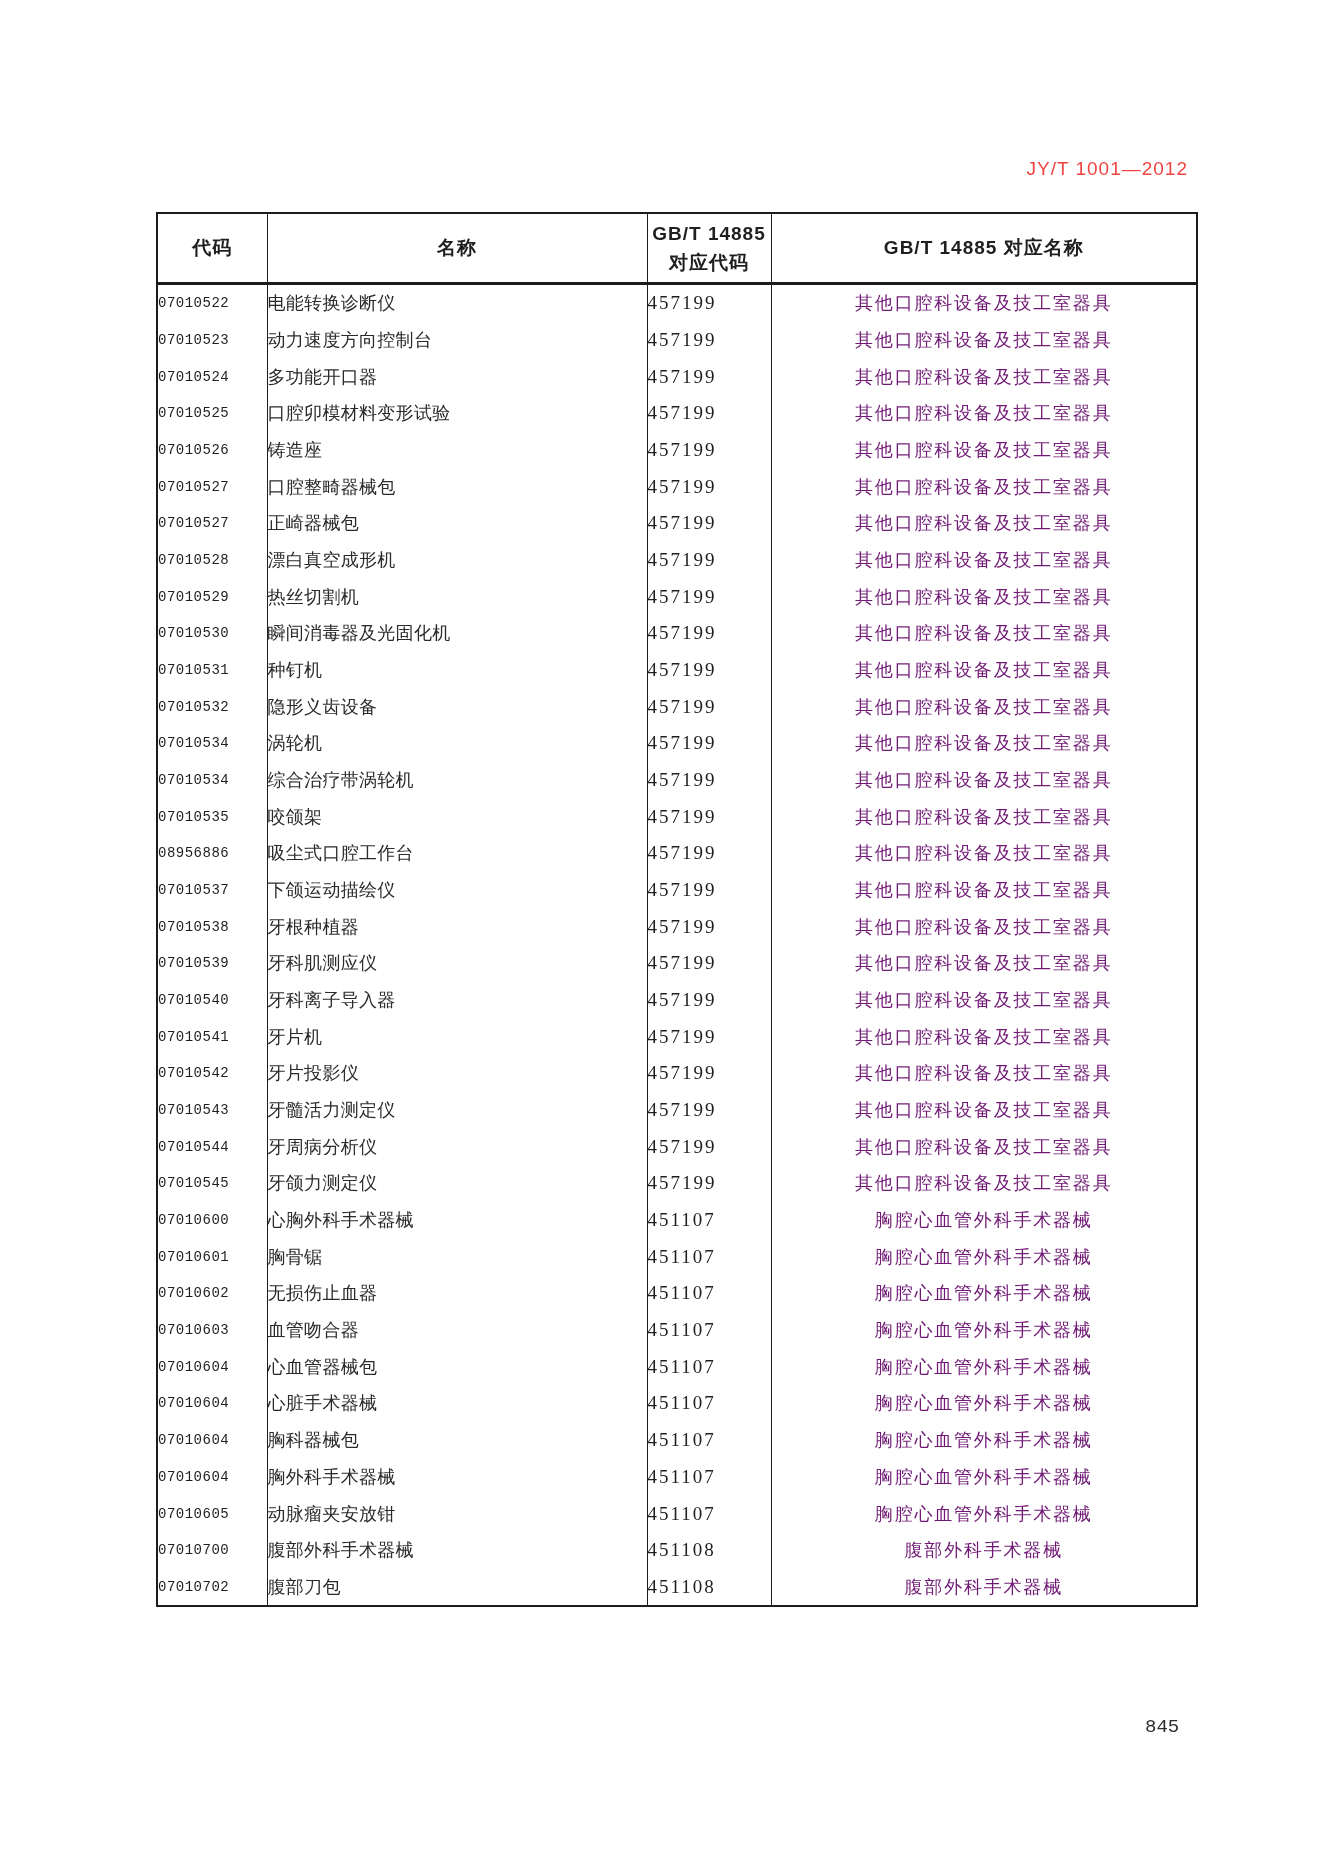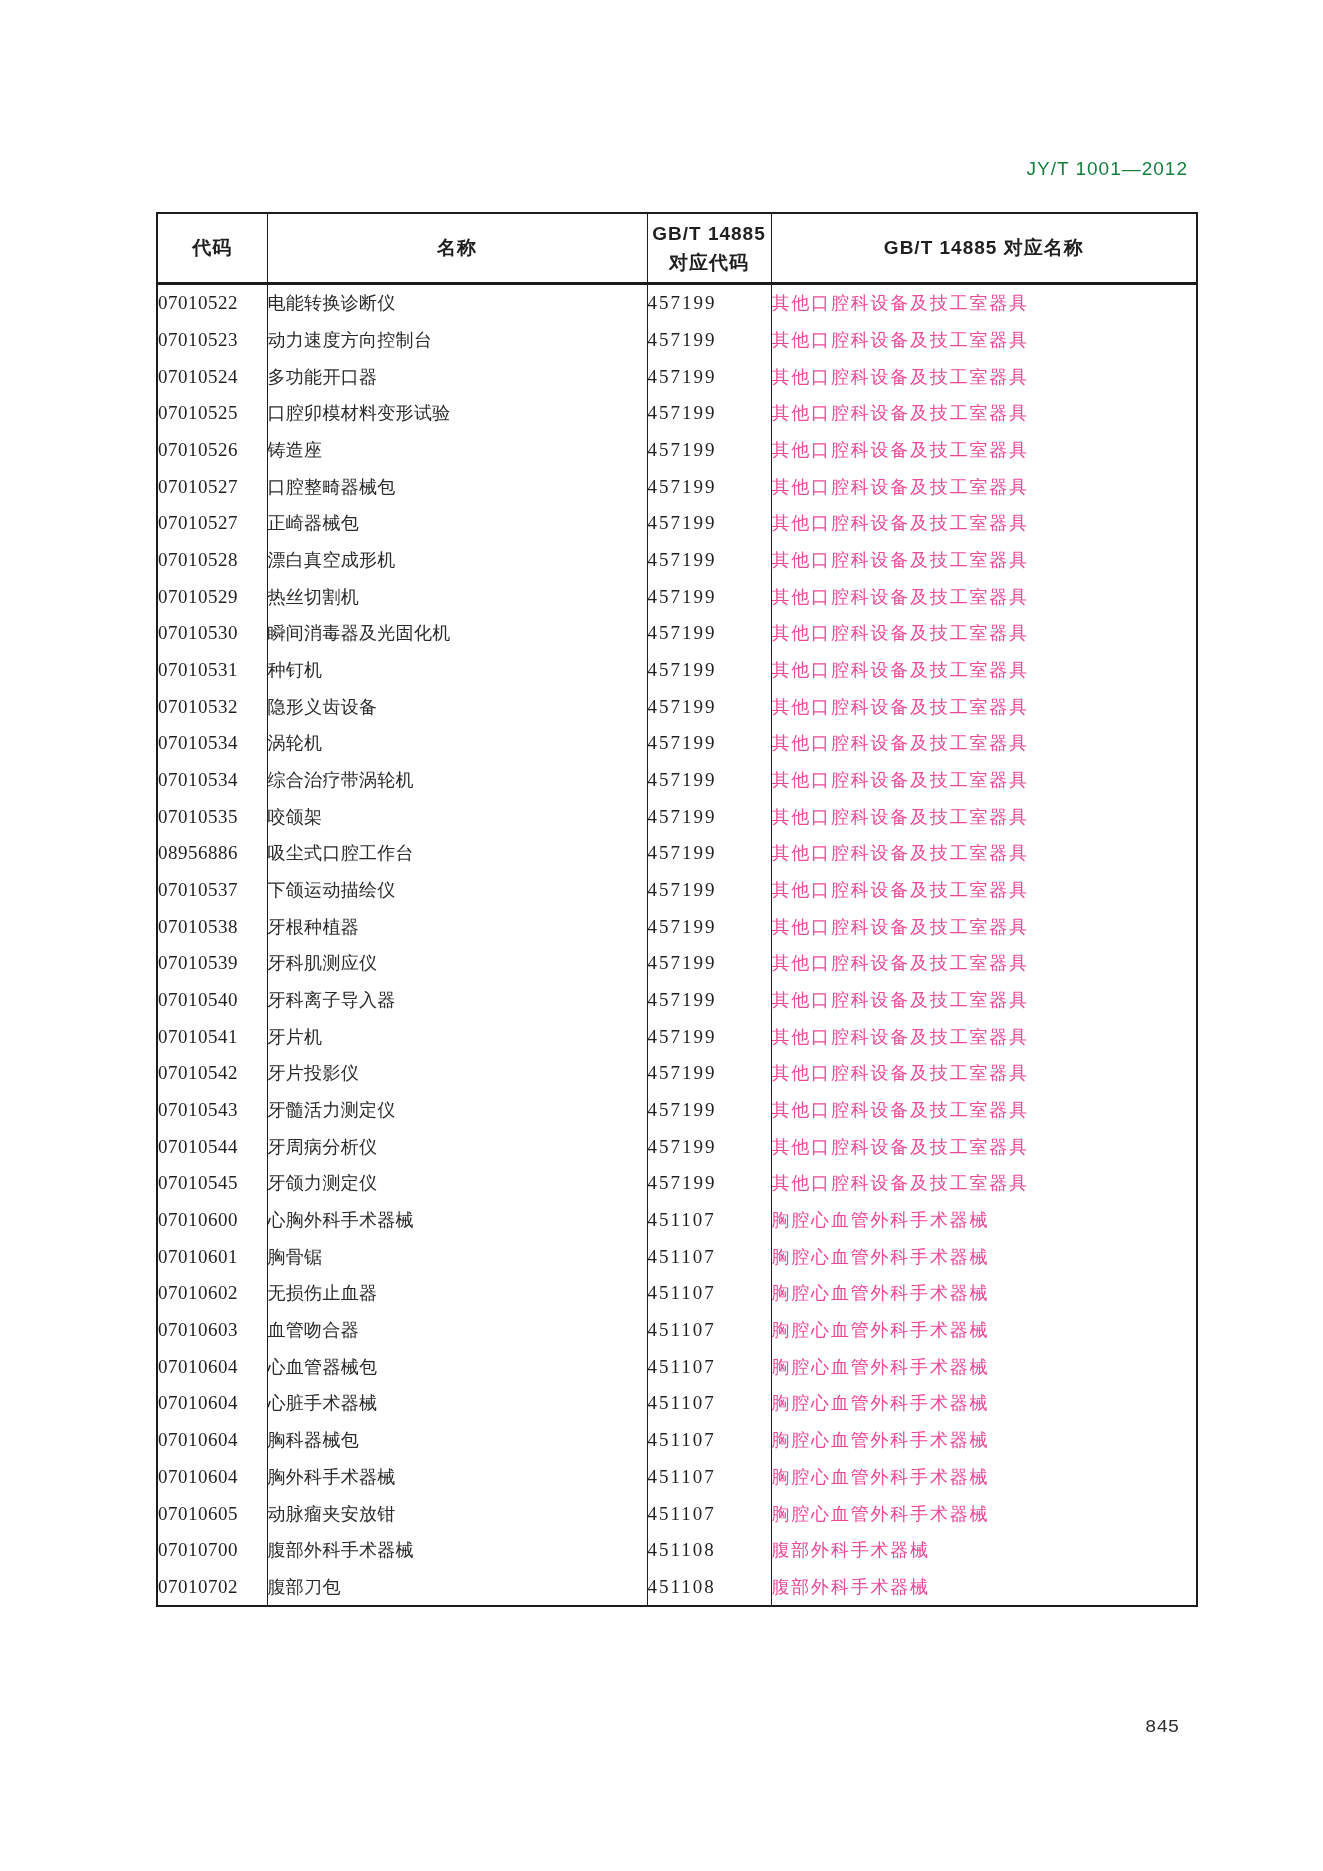--- a/index.html
+++ b/index.html
@@ -14,21 +14,21 @@
     font-family: "Liberation Serif", "DejaVu Serif", serif;
     color: #262626;
   }
   .doc-header {
     position: absolute;
     top: 158px;
     right: 135px;
     font-family: "Liberation Sans", "DejaVu Sans", sans-serif;
     font-size: 19px;
     letter-spacing: 1px;
-    color: #15803d;
+    color: #ef4444;
   }
   table.map-table {
     position: absolute;
     left: 156px;
     top: 212px;
     width: 1040px;
     border-collapse: collapse;
     table-layout: fixed;
     border: 2px solid #1c1c1c;
   }
@@ -50,43 +50,45 @@
   table.map-table td {
     height: 36.68px;
     border-right: 1px solid #1c1c1c;
     vertical-align: middle;
     white-space: nowrap;
     overflow: hidden;
     padding: 0;
   }
   
   td.cell-code {
-    font-size: 19px;
+    font-size: 14px;
     color: #1f1f1f;
     padding-left: 5px;
     letter-spacing: 0.5px;
+    font-family: Liberation Mono, monospace;
   }
   td.cell-name {
     font-size: 18px;
     color: #2a2a2a;
     padding-left: 6px;
     letter-spacing: 0.3px;
   }
   td.cell-gbt-code {
     font-size: 19px;
     color: #1f1f1f;
     padding-left: 3px;
     letter-spacing: 2px;
     margin-left: 19px;
   }
   td.cell-gbt-name {
     font-size: 18px;
-    color: #ec4899;
+    color: #701a75;
     padding-left: 5px;
     letter-spacing: 1.8px;
+    text-align: center;
   }
   .page-number {
     position: absolute;
     left: 1145px;
     top: 1716px;
     font-size: 19px;
     color: #2e2e2e;
     font-family: Liberation Mono, monospace;
   }
 </style>

